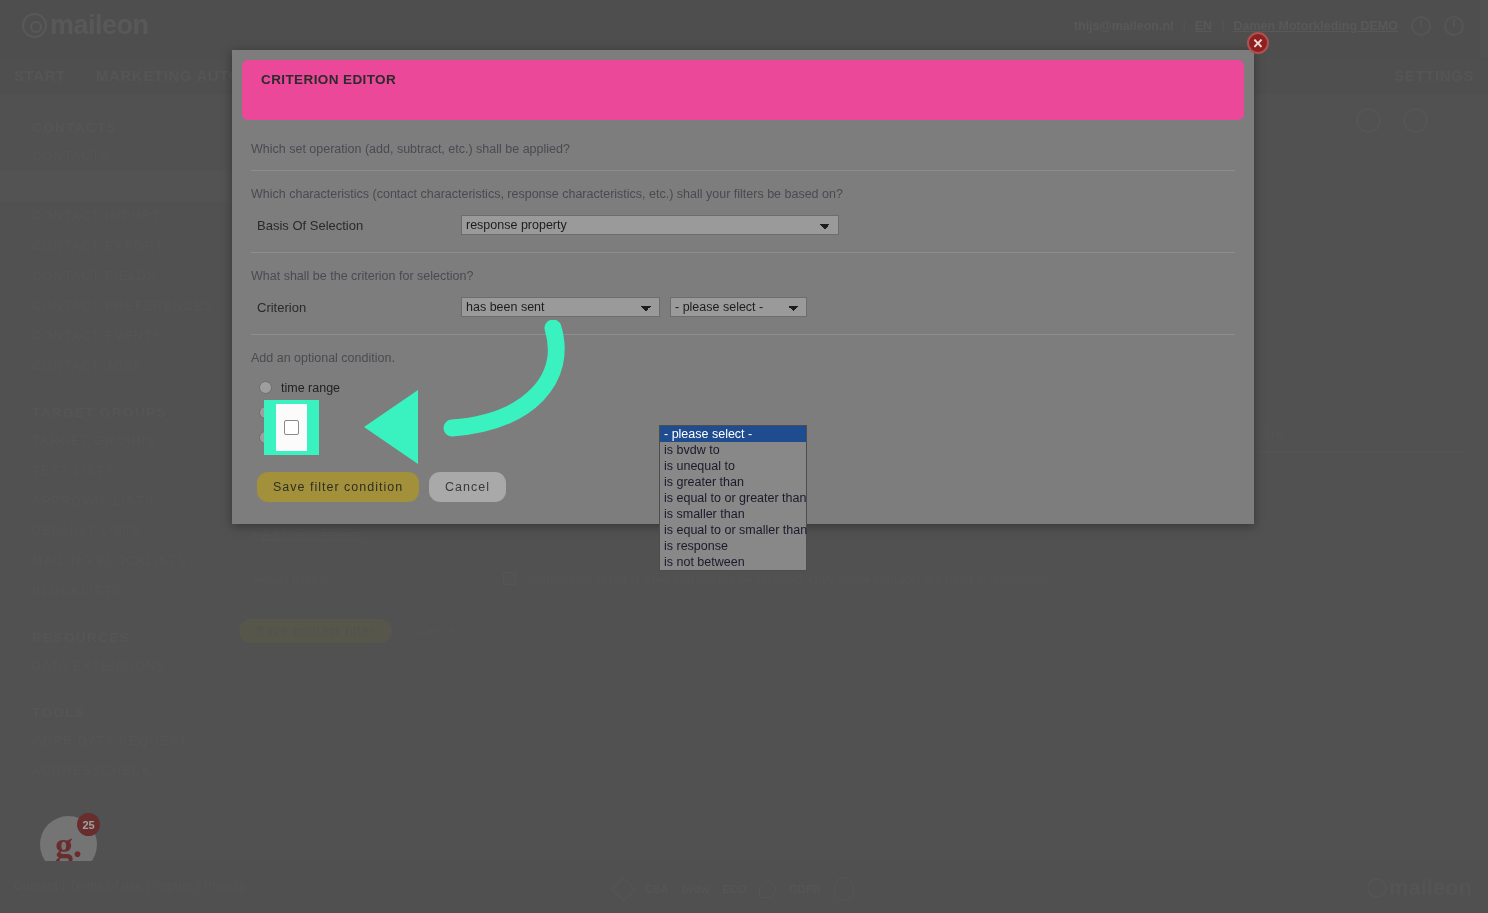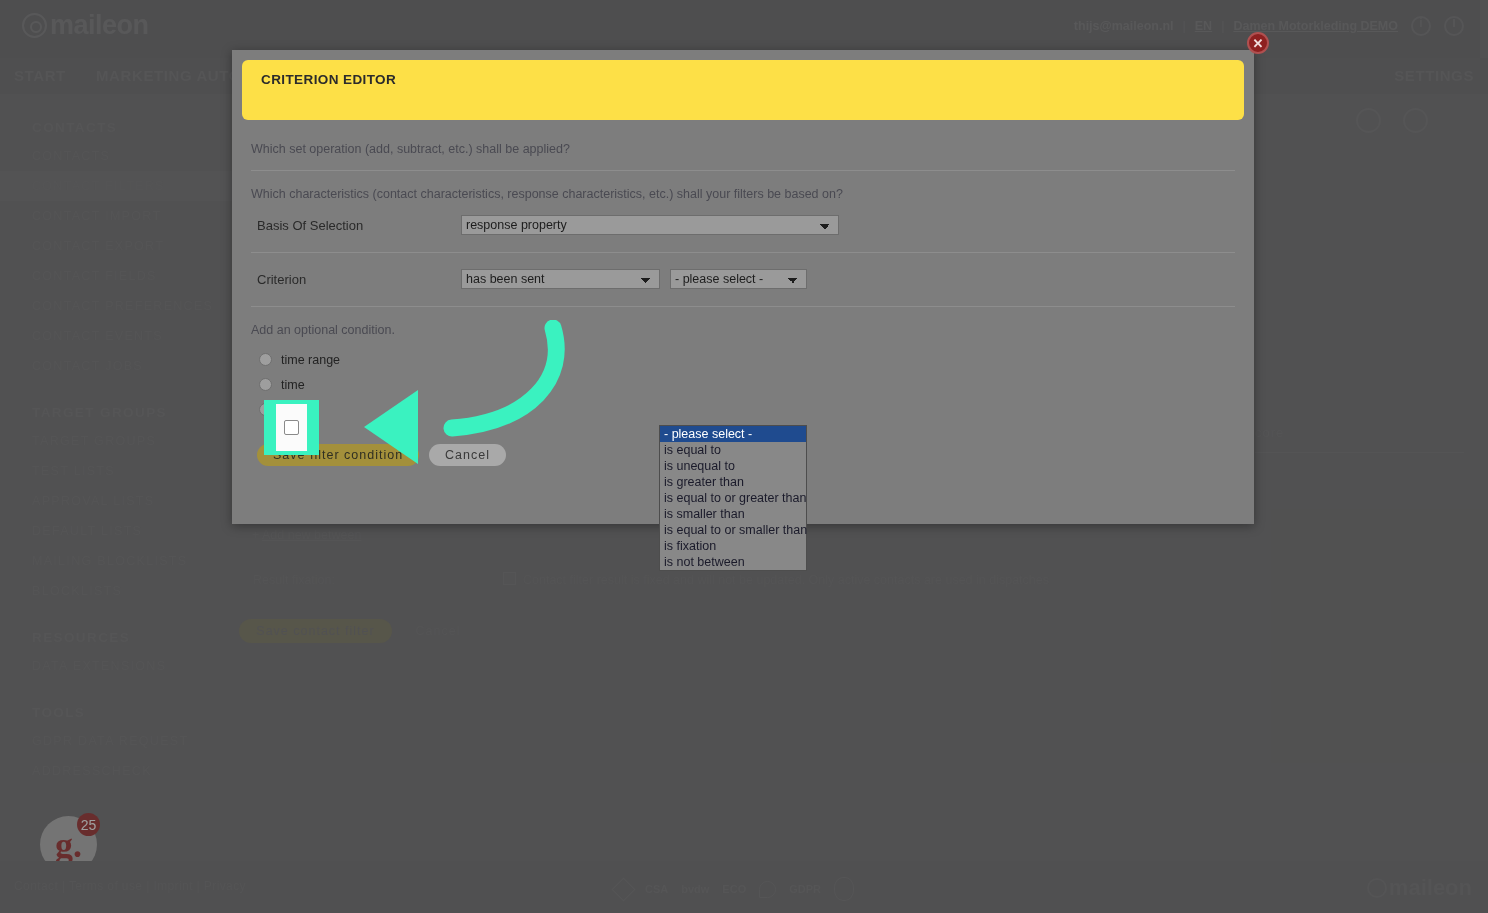--- a/index.html
+++ b/index.html
@@ -147,41 +147,41 @@
     display: flex; align-items: center; justify-content: center;
   }
   .gbadge .g {
     font-size: 36px; font-weight: bold; color: #8d1212;
     font-family: "Liberation Serif", serif; line-height: 1;
   }
   .gbadge .num {
     position: absolute; right: -3px; top: -3px;
     width: 23px; height: 23px; border-radius: 50%;
     background: #8d1212; color: #fff;
-    font-size: 14px; font-weight: normal;
+    font-size: 11px; font-weight: bold;
     display: flex; align-items: center; justify-content: center;
   }
 
   
   #dim {
     position: absolute; inset: 0;
     background: rgba(70,70,70,0.52);
     pointer-events: none;
   }
 
   
   #modal {
     position: absolute; left: 232px; top: 50px;
     width: 1022px; height: 474px;
     background: #7d7d7d;
     box-shadow: 0 2px 10px rgba(0,0,0,.35);
   }
   .modal-head {
     margin: 10px 10px 0 10px; height: 60px;
-    background: #fde047;
+    background: #ec4899;
     border-radius: 6px;
     padding: 12px 0 0 19px;
   }
   .modal-title {
     font-size: 13.5px; font-weight: bold; color: #2b2b2b; letter-spacing: .4px;
   }
   .modal-sub {
     margin-top: 7px; font-size: 12.5px; color: #3c3c46;
   }
   .modal-sub b { color: #26262e; }
@@ -237,21 +237,21 @@
   .cond-item {
     display: flex; align-items: center; gap: 9px;
     height: 25px; font-size: 12.5px; color: #222;
   }
   .radio {
     width: 13px; height: 13px; border-radius: 50%;
     background: #9e9e9e; border: 1px solid #6f6f6f; flex: none;
   }
   .btnrow { display: flex; align-items: center; gap: 10px; padding: 22px 0 0 6px; }
   .btn {
-    height: 22px; border-radius: 11px; border: none;
+    height: 30px; border-radius: 11px; border: none;
     font-family: "Liberation Sans", sans-serif;
     font-size: 12.5px; letter-spacing: 1px;
     padding: 0 16px; cursor: pointer;
   }
   .btn.save { background: #a3903b; color: #2f2f22; }
   .btn.cancel { background: #a9a9a9; color: #3a3a3a; }
 
   .close-btn {
     position: absolute; left: 1015px; top: -18px;
     width: 22px; height: 22px; border-radius: 50%;
@@ -411,20 +411,21 @@
 
       <div class="q">Which characteristics (contact characteristics, response characteristics, etc.) shall your filters be based on?</div>
       <div class="row">
         <span class="lbl">Basis Of Selection</span>
         <select class="sel sel-wide">
           <option>response property</option>
         </select>
       </div>
       <div class="divider"></div>
 
+      <div class="q">What shall be the criterion for selection?</div>
       <div class="row">
         <span class="lbl">Criterion</span>
         <select class="sel sel-mid">
           <option>has been sent</option>
         </select>
         <select class="sel sel-small">
           <option>- please select -</option>
         </select>
       </div>
       <div class="divider"></div>
@@ -448,27 +449,27 @@
 
       <div class="btnrow">
         <button class="btn save">Save filter condition</button>
         <button class="btn cancel">Cancel</button>
       </div>
     </div>
   </div>
 
   <div id="dropdown">
     <div class="opt selected">- please select -</div>
-    <div class="opt">is equal to</div>
+    <div class="opt">is bvdw to</div>
     <div class="opt">is unequal to</div>
     <div class="opt">is greater than</div>
     <div class="opt">is equal to or greater than</div>
     <div class="opt">is smaller than</div>
     <div class="opt">is equal to or smaller than</div>
-    <div class="opt">is fixation</div>
+    <div class="opt">is response</div>
     <div class="opt">is not between</div>
   </div>
 
   <div class="hilite">
     <div class="inner">
       <div class="box"></div>
     </div>
   </div>
 
   <svg id="arrow" width="240" height="160" viewBox="0 0 240 160">

